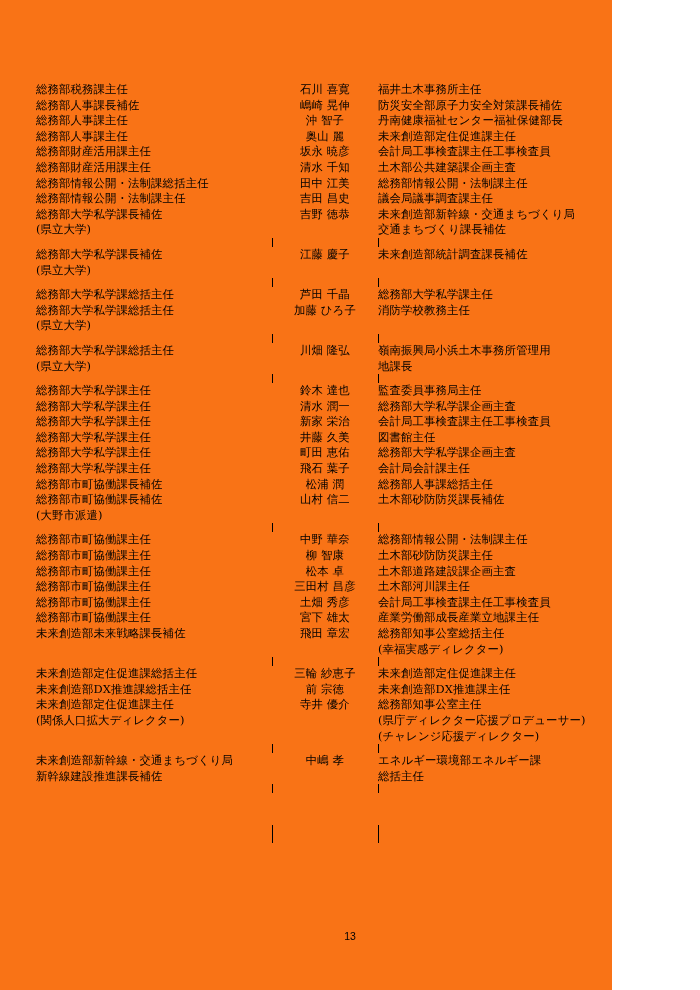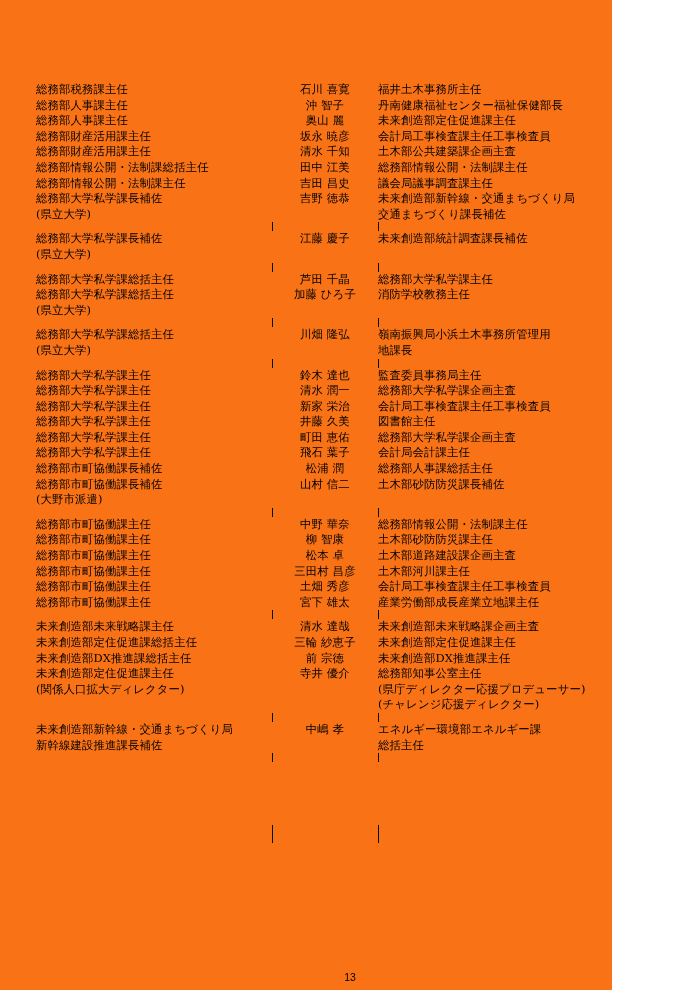--- a/index.html
+++ b/index.html
@@ -92,21 +92,20 @@
   
   #page-number {
     position: absolute;
     left: 0;
     top: 930px;
     width: 700px;
     text-align: center;
     font-size: 10.5px;
     font-family: "Liberation Sans", sans-serif;
     color: #000;
-    margin-top: 41px;
   }
 </style>
 </head>
 <body>
 
 <div id="page">
 
   <div id="roster">
     <table class="roster-table">
       <colgroup>
@@ -114,20 +113,25 @@
         <col class="c-name">
         <col class="c-oldpost">
       </colgroup>
       <tbody id="roster-body">
           <tr class="row">
             <td class="cell cell-newpost">総務部税務課主任</td>
             <td class="cell cell-name">石川  喜寛</td>
             <td class="cell cell-oldpost">福井土木事務所主任</td>
           </tr>
           <tr class="row">
+            <td class="cell cell-newpost">総務部人事課長補佐</td>
+            <td class="cell cell-name">嶋崎  晃伸</td>
+            <td class="cell cell-oldpost">防災安全部原子力安全対策課長補佐</td>
+          </tr>
+          <tr class="row">
             <td class="cell cell-newpost">総務部人事課主任</td>
             <td class="cell cell-name">沖  智子</td>
             <td class="cell cell-oldpost">丹南健康福祉センター福祉保健部長</td>
           </tr>
           <tr class="row">
             <td class="cell cell-newpost">総務部人事課主任</td>
             <td class="cell cell-name">奥山  麗</td>
             <td class="cell cell-oldpost">未来創造部定住促進課主任</td>
           </tr>
           <tr class="row">
@@ -270,29 +274,30 @@
           <tr class="row">
             <td class="cell cell-newpost">総務部市町協働課主任</td>
             <td class="cell cell-name">土畑  秀彦</td>
             <td class="cell cell-oldpost">会計局工事検査課主任工事検査員</td>
           </tr>
           <tr class="row">
             <td class="cell cell-newpost">総務部市町協働課主任</td>
             <td class="cell cell-name">宮下  雄太</td>
             <td class="cell cell-oldpost">産業労働部成長産業立地課主任</td>
           </tr>
-          <tr class="spacer">
-            <td class="cell-newpost"></td>
-            <td class="cell-name"></td>
-            <td class="cell-oldpost"></td>
-          </tr>
-          <tr class="row">
-            <td class="cell cell-newpost">未来創造部未来戦略課主任</td>
-            <td class="cell cell-name">清水  達哉</td>
-            <td class="cell cell-oldpost">未来創造部未来戦略課企画主査</td>
+          <tr class="row">
+            <td class="cell cell-newpost">未来創造部未来戦略課長補佐</td>
+            <td class="cell cell-name">飛田  章宏</td>
+            <td class="cell cell-oldpost">総務部知事公室総括主任
+(幸福実感ディレクター)</td>
+          </tr>
+          <tr class="spacer">
+            <td class="cell-newpost"></td>
+            <td class="cell-name"></td>
+            <td class="cell-oldpost"></td>
           </tr>
           <tr class="row">
             <td class="cell cell-newpost">未来創造部定住促進課総括主任</td>
             <td class="cell cell-name">三輪  紗恵子</td>
             <td class="cell cell-oldpost">未来創造部定住促進課主任</td>
           </tr>
           <tr class="row">
             <td class="cell cell-newpost">未来創造部DX推進課総括主任</td>
             <td class="cell cell-name">前  宗徳</td>
             <td class="cell cell-oldpost">未来創造部DX推進課主任</td>

